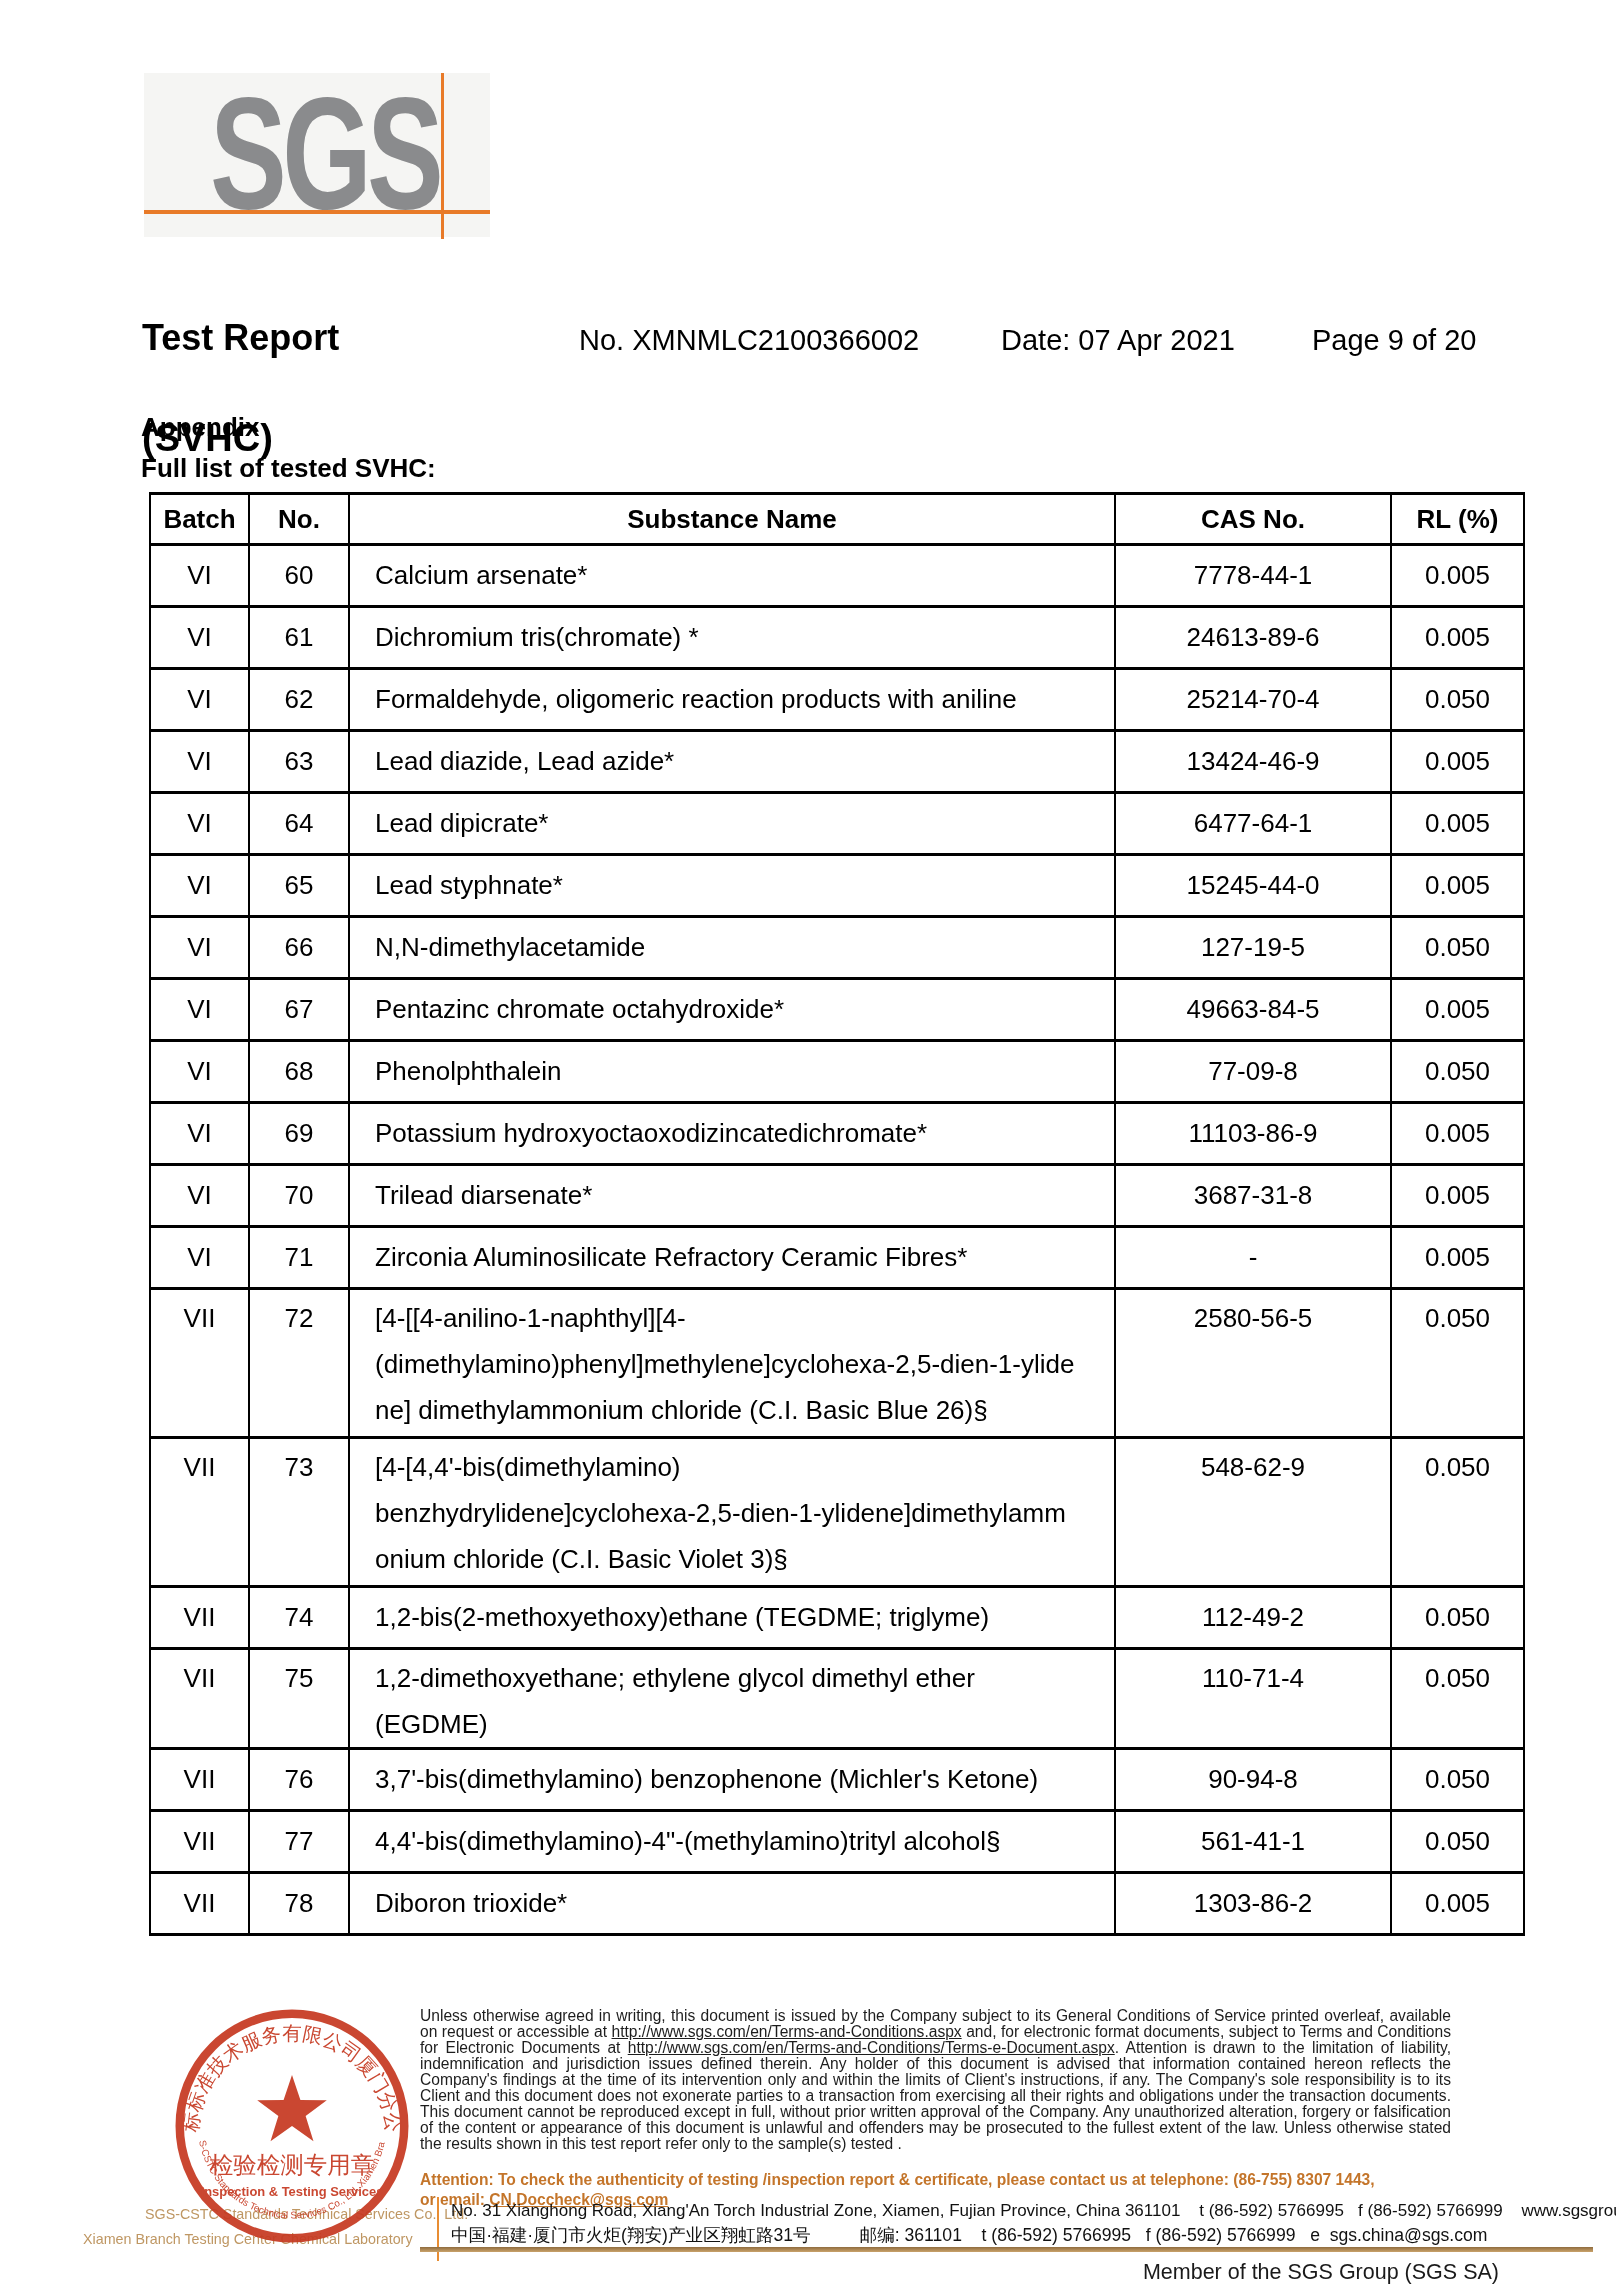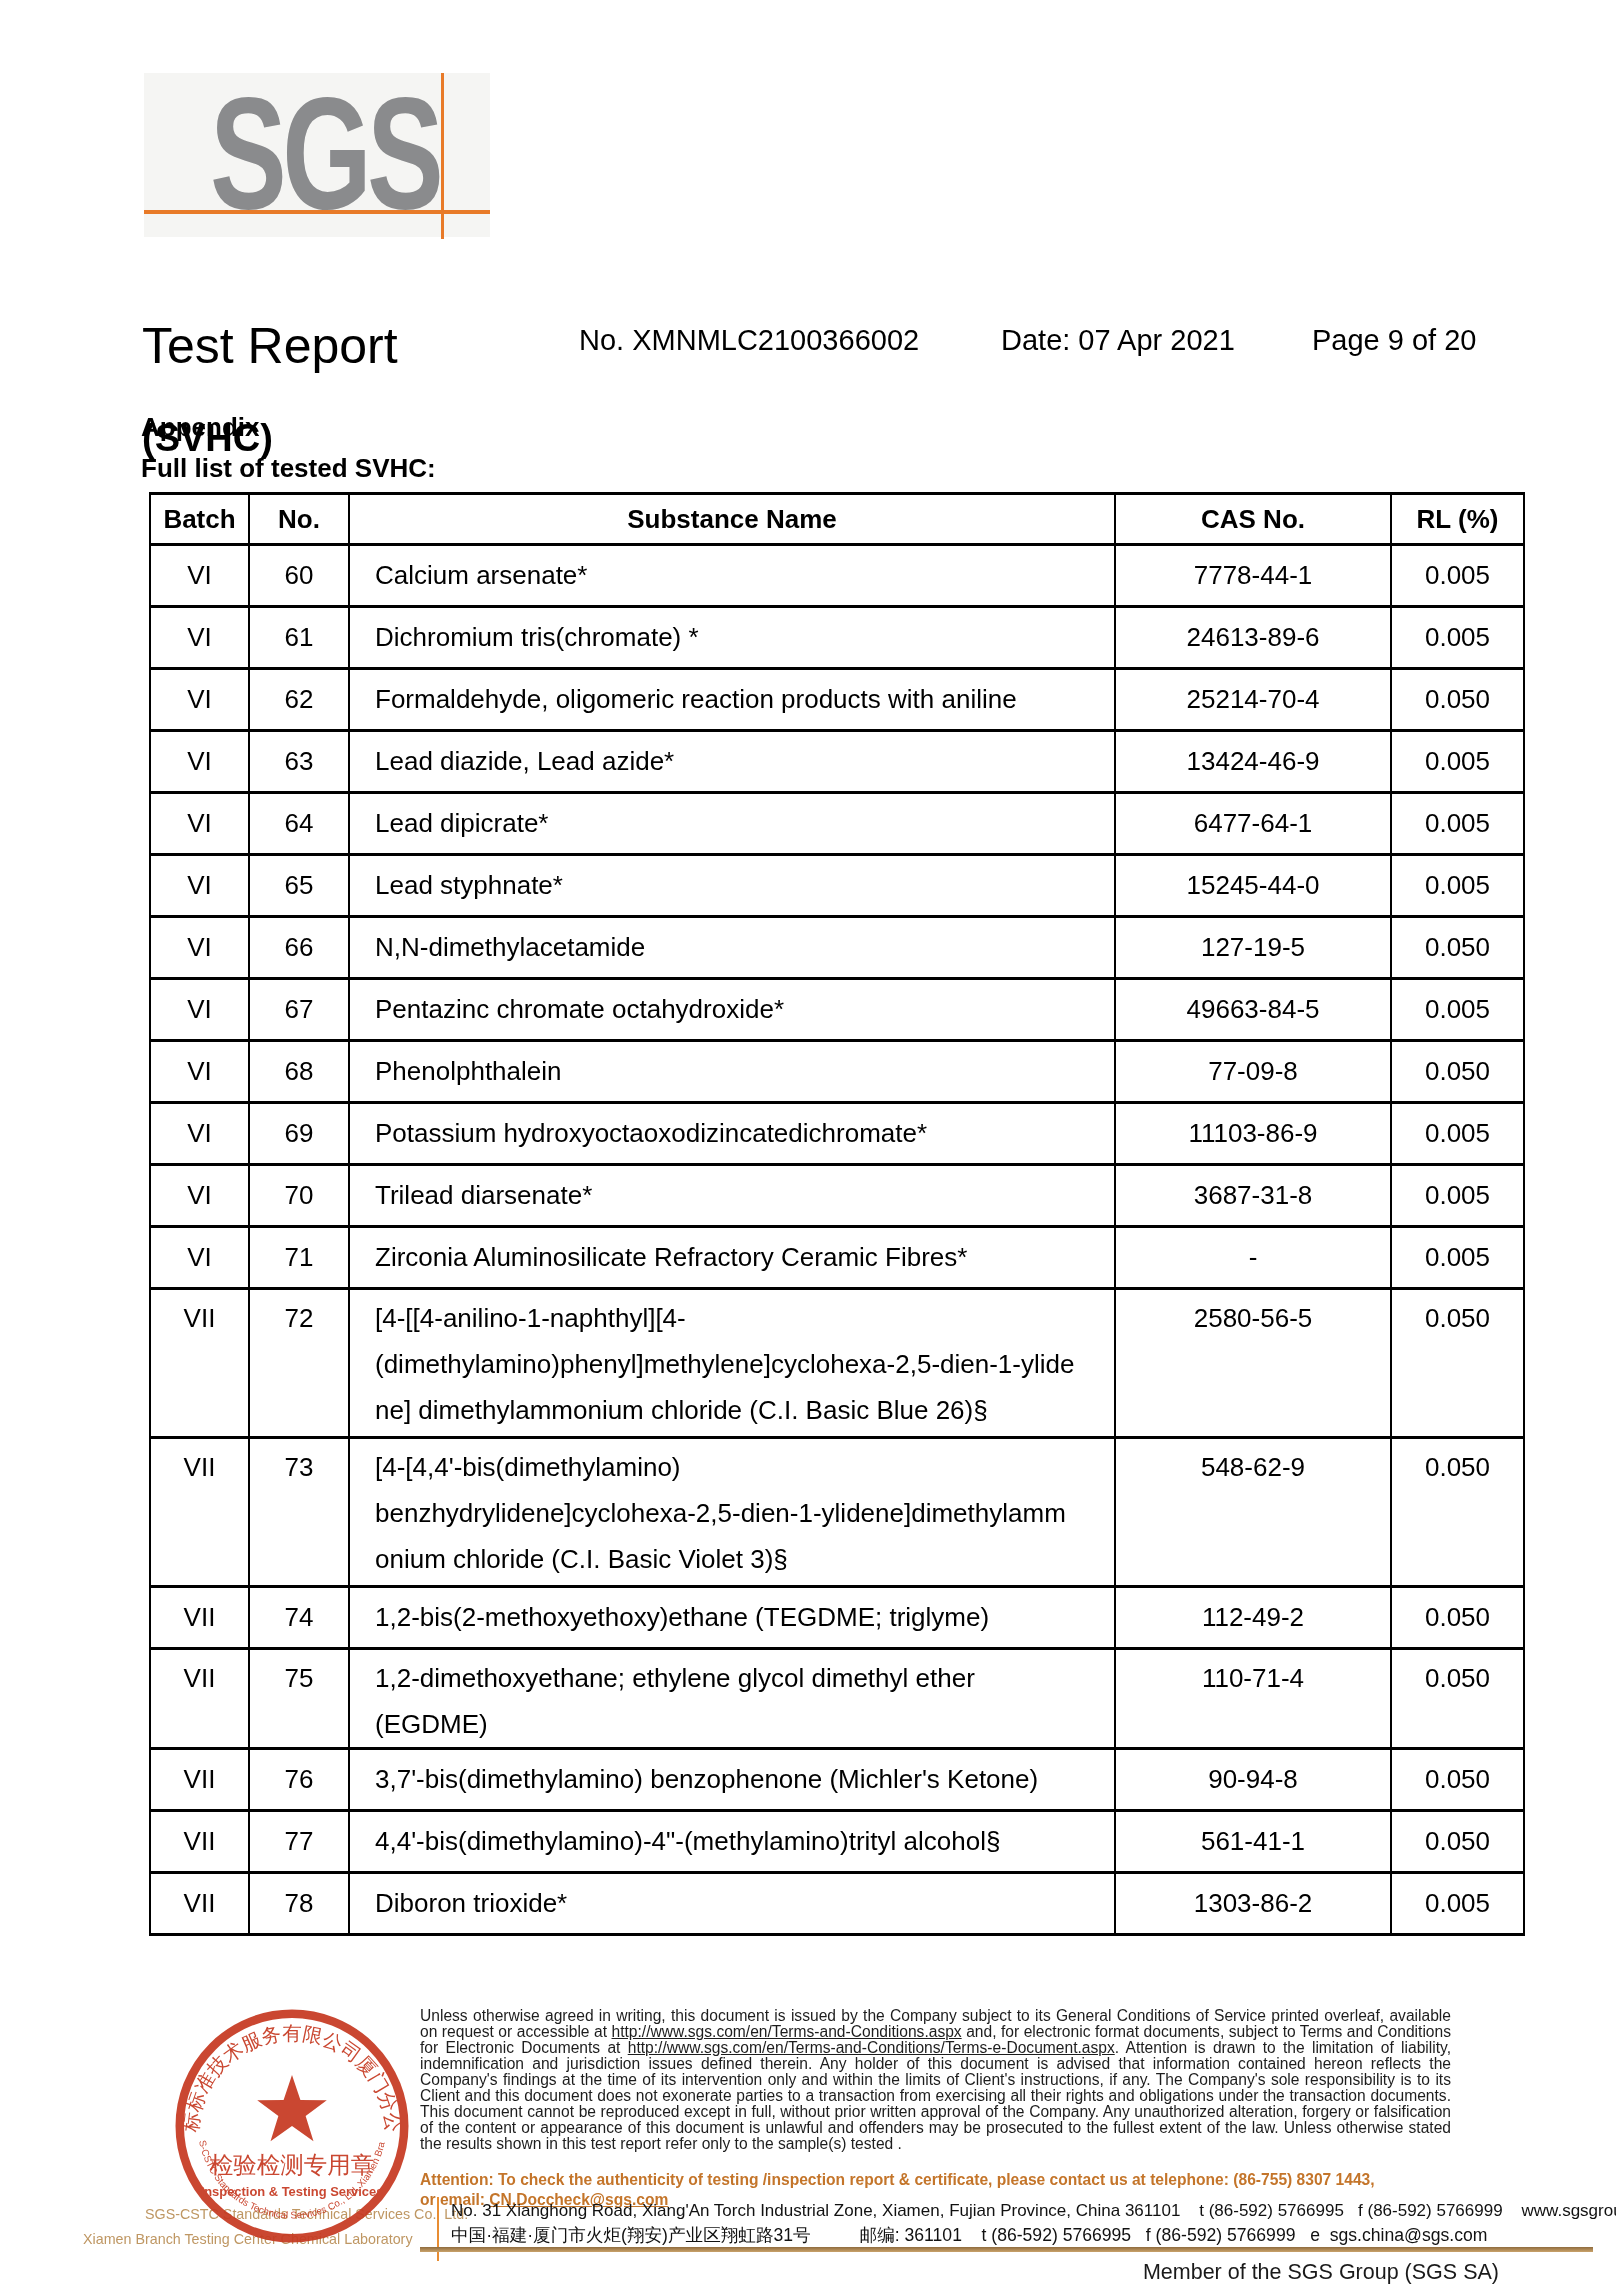--- a/index.html
+++ b/index.html
@@ -15,21 +15,21 @@
   .logo-box{position:absolute;left:144px;top:73px;width:346px;height:164px;background:#f5f5f3;}
   .logo-text{
     position:absolute;left:210px;top:91px;
     font-size:160px;line-height:124px;font-weight:bold;
     letter-spacing:-6.5px;color:#8a8b8d;
     transform:scaleX(.72);transform-origin:left top;
   }
   .logo-hline{position:absolute;left:144px;top:210px;width:346px;height:3.9px;background:#e87a28;}
   .logo-vline{position:absolute;left:441px;top:73px;width:3.3px;height:166px;background:#e87a28;}
   
-  .title{position:absolute;left:142px;top:317px;font-size:50px;font-weight:normal;}
+  .title{position:absolute;left:142px;top:317px;font-size:36px;font-weight:bold;}
   .subtitle{position:absolute;left:142px;top:369px;font-size:38px;font-weight:bold;margin-top:48px;}
   .meta{position:absolute;top:324px;font-size:29px;}
   .meta.no{left:579px;}
   .meta.date{left:1001px;}
   .meta.page{left:1312px;}
   .appendix{position:absolute;left:141px;top:412px;font-size:26px;font-weight:bold;}
   .full-list{position:absolute;left:141px;top:453px;font-size:26px;font-weight:bold;}
   
   table.svhc{
     position:absolute;left:149px;top:492px;width:1375px;

